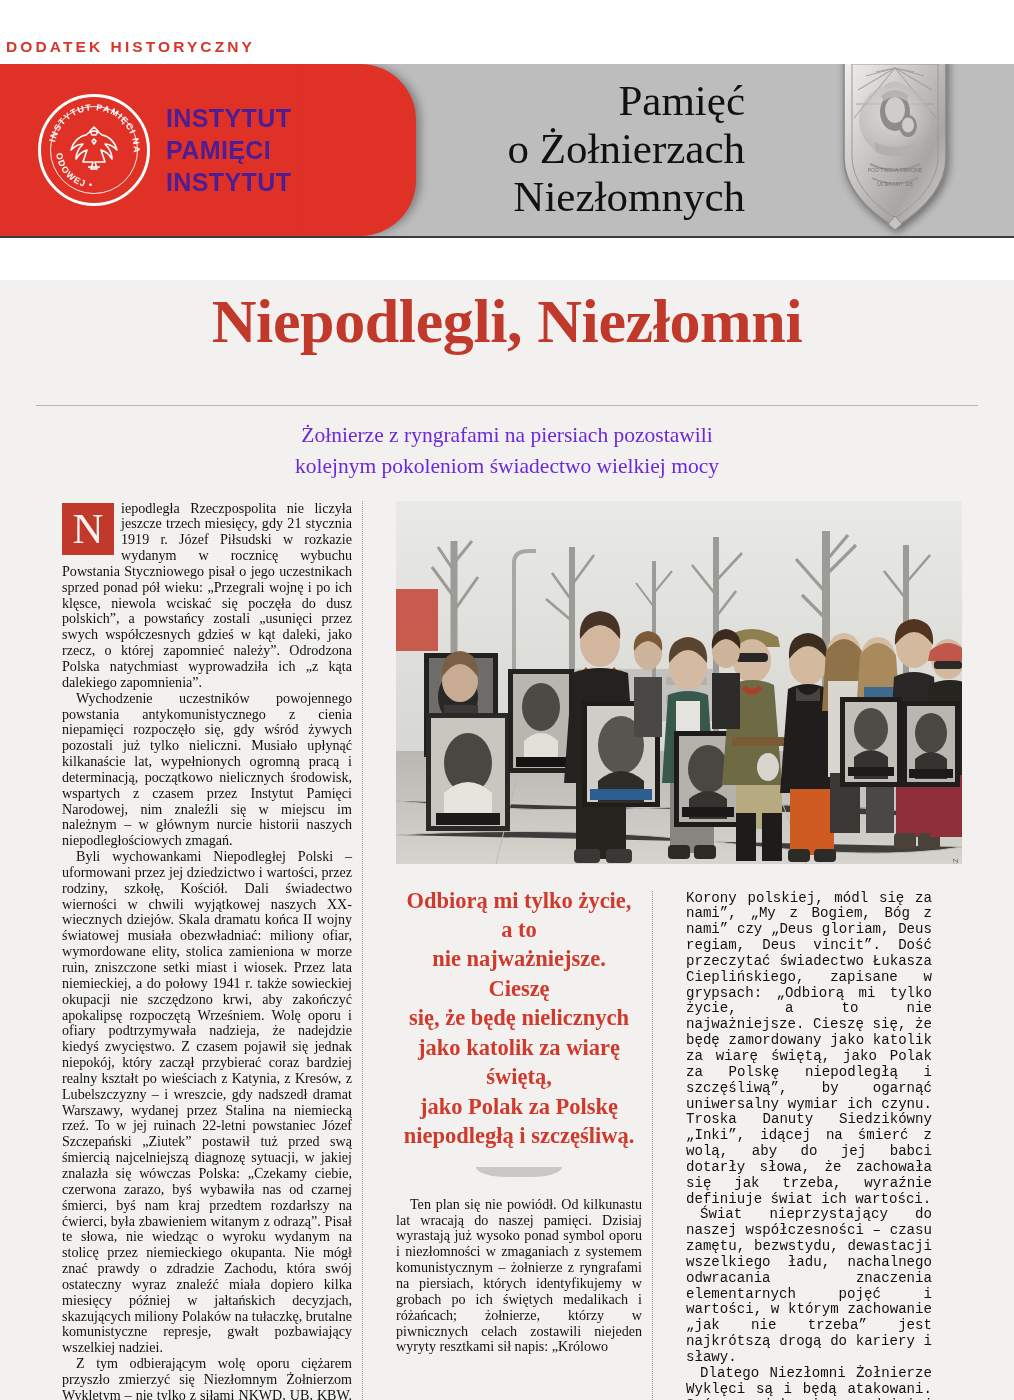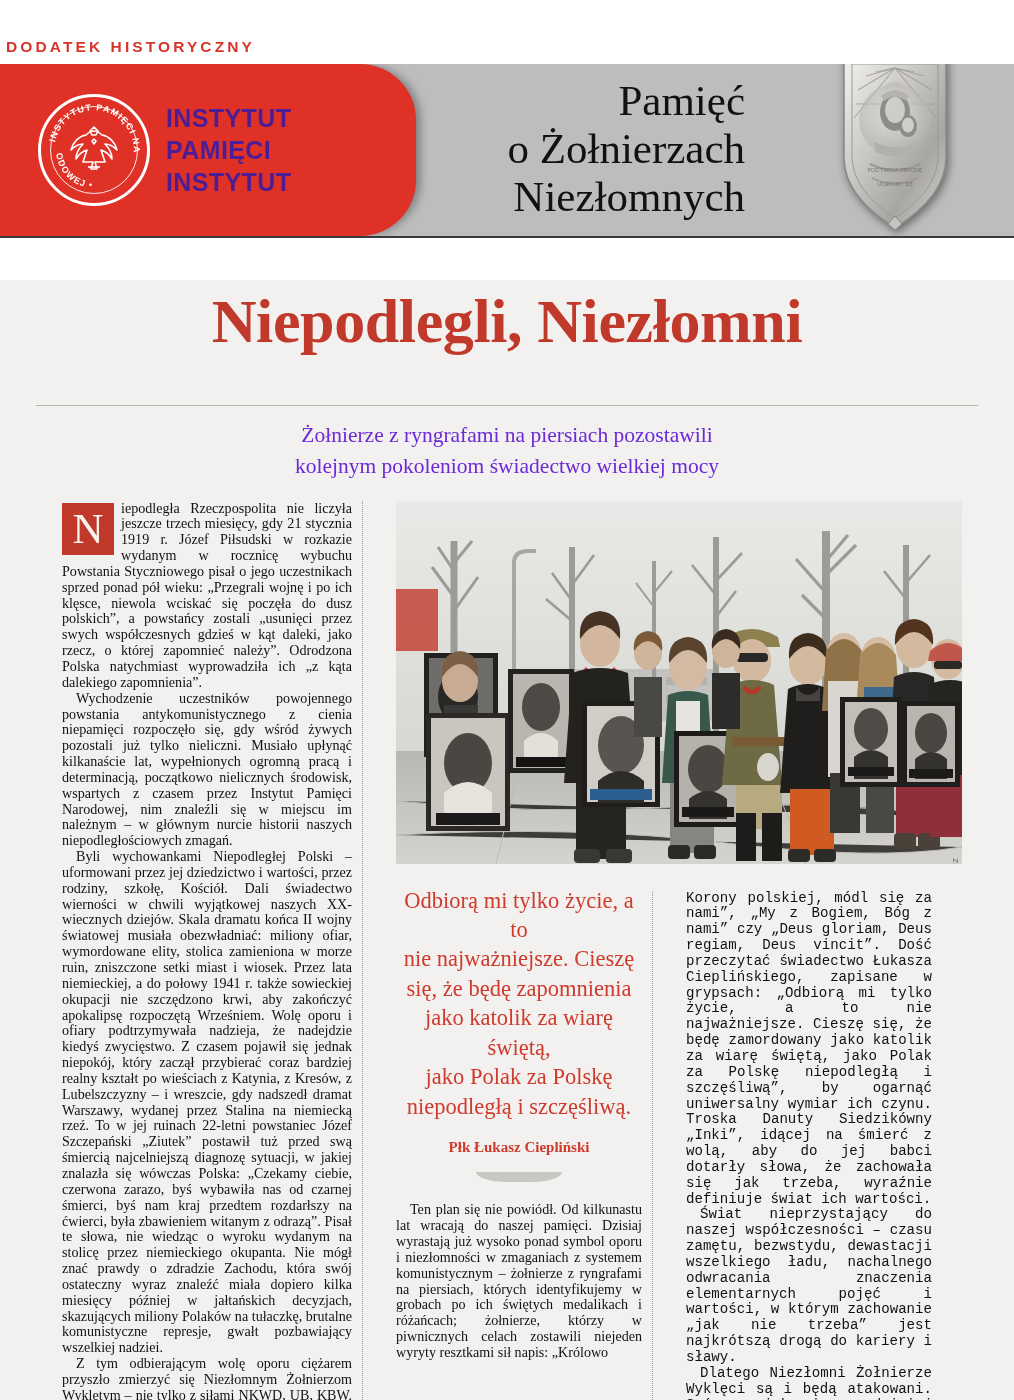--- a/index.html
+++ b/index.html
@@ -191,21 +191,21 @@
     letter-spacing:.5px;
     color:#5a5a5a;
     white-space:nowrap;
   }
 
   
   .pullquote{
     color:#d03a2c;
     font-size:22.5px;
     line-height:1.31;
-    font-weight:400;
+    font-weight:700;
     text-align:center;
     padding:8px 4px 0;
   }
   .pullquote-attr{
     color:#d03a2c;
     font-size:15px;
     font-weight:700;
     text-align:center;
     padding-top:18px;
   }
@@ -565,26 +565,25 @@
             </g>
           </g>
         </svg>
         <div class="photo-credit">FOT. R. SOBKOWICZ</div>
       </div>
 
       <div style="margin-left:22px; padding-top:14px;">
         <div class="pullquote">
           <div>Odbiorą mi tylko życie, a to</div>
           <div>nie najważniejsze. Cieszę</div>
-          <div>się, że będę zapomnienia</div>
+          <div>się, że będę nielicznych</div>
           <div>jako katolik za wiarę świętą,</div>
           <div>jako Polak za Polskę</div>
           <div>niepodległą i szczęśliwą.</div>
         </div>
-        <div class="pullquote-attr">Płk Łukasz Ciepliński</div>
         <div class="quote-swoosh"></div>
       </div>
 
       <div class="body-text" style="margin-left:22px; padding-top:20px;">
         <p>Ten plan się nie powiódł. Od kilkunastu lat wracają do naszej pamięci. Dzisiaj wyrastają już wysoko ponad symbol oporu i niezłomności w zmaganiach z systemem komunistycznym – żołnierze z ryngrafami na piersiach, których identyfikujemy w grobach po ich świętych medalikach i różańcach; żołnierze, którzy w piwnicznych celach zostawili niejeden wyryty resztkami sił napis: „Królowo</p>
       </div>
     </div>
 
     <div class="col">
       <div class="coldiv" style="left:10px; top:390px;"></div>

